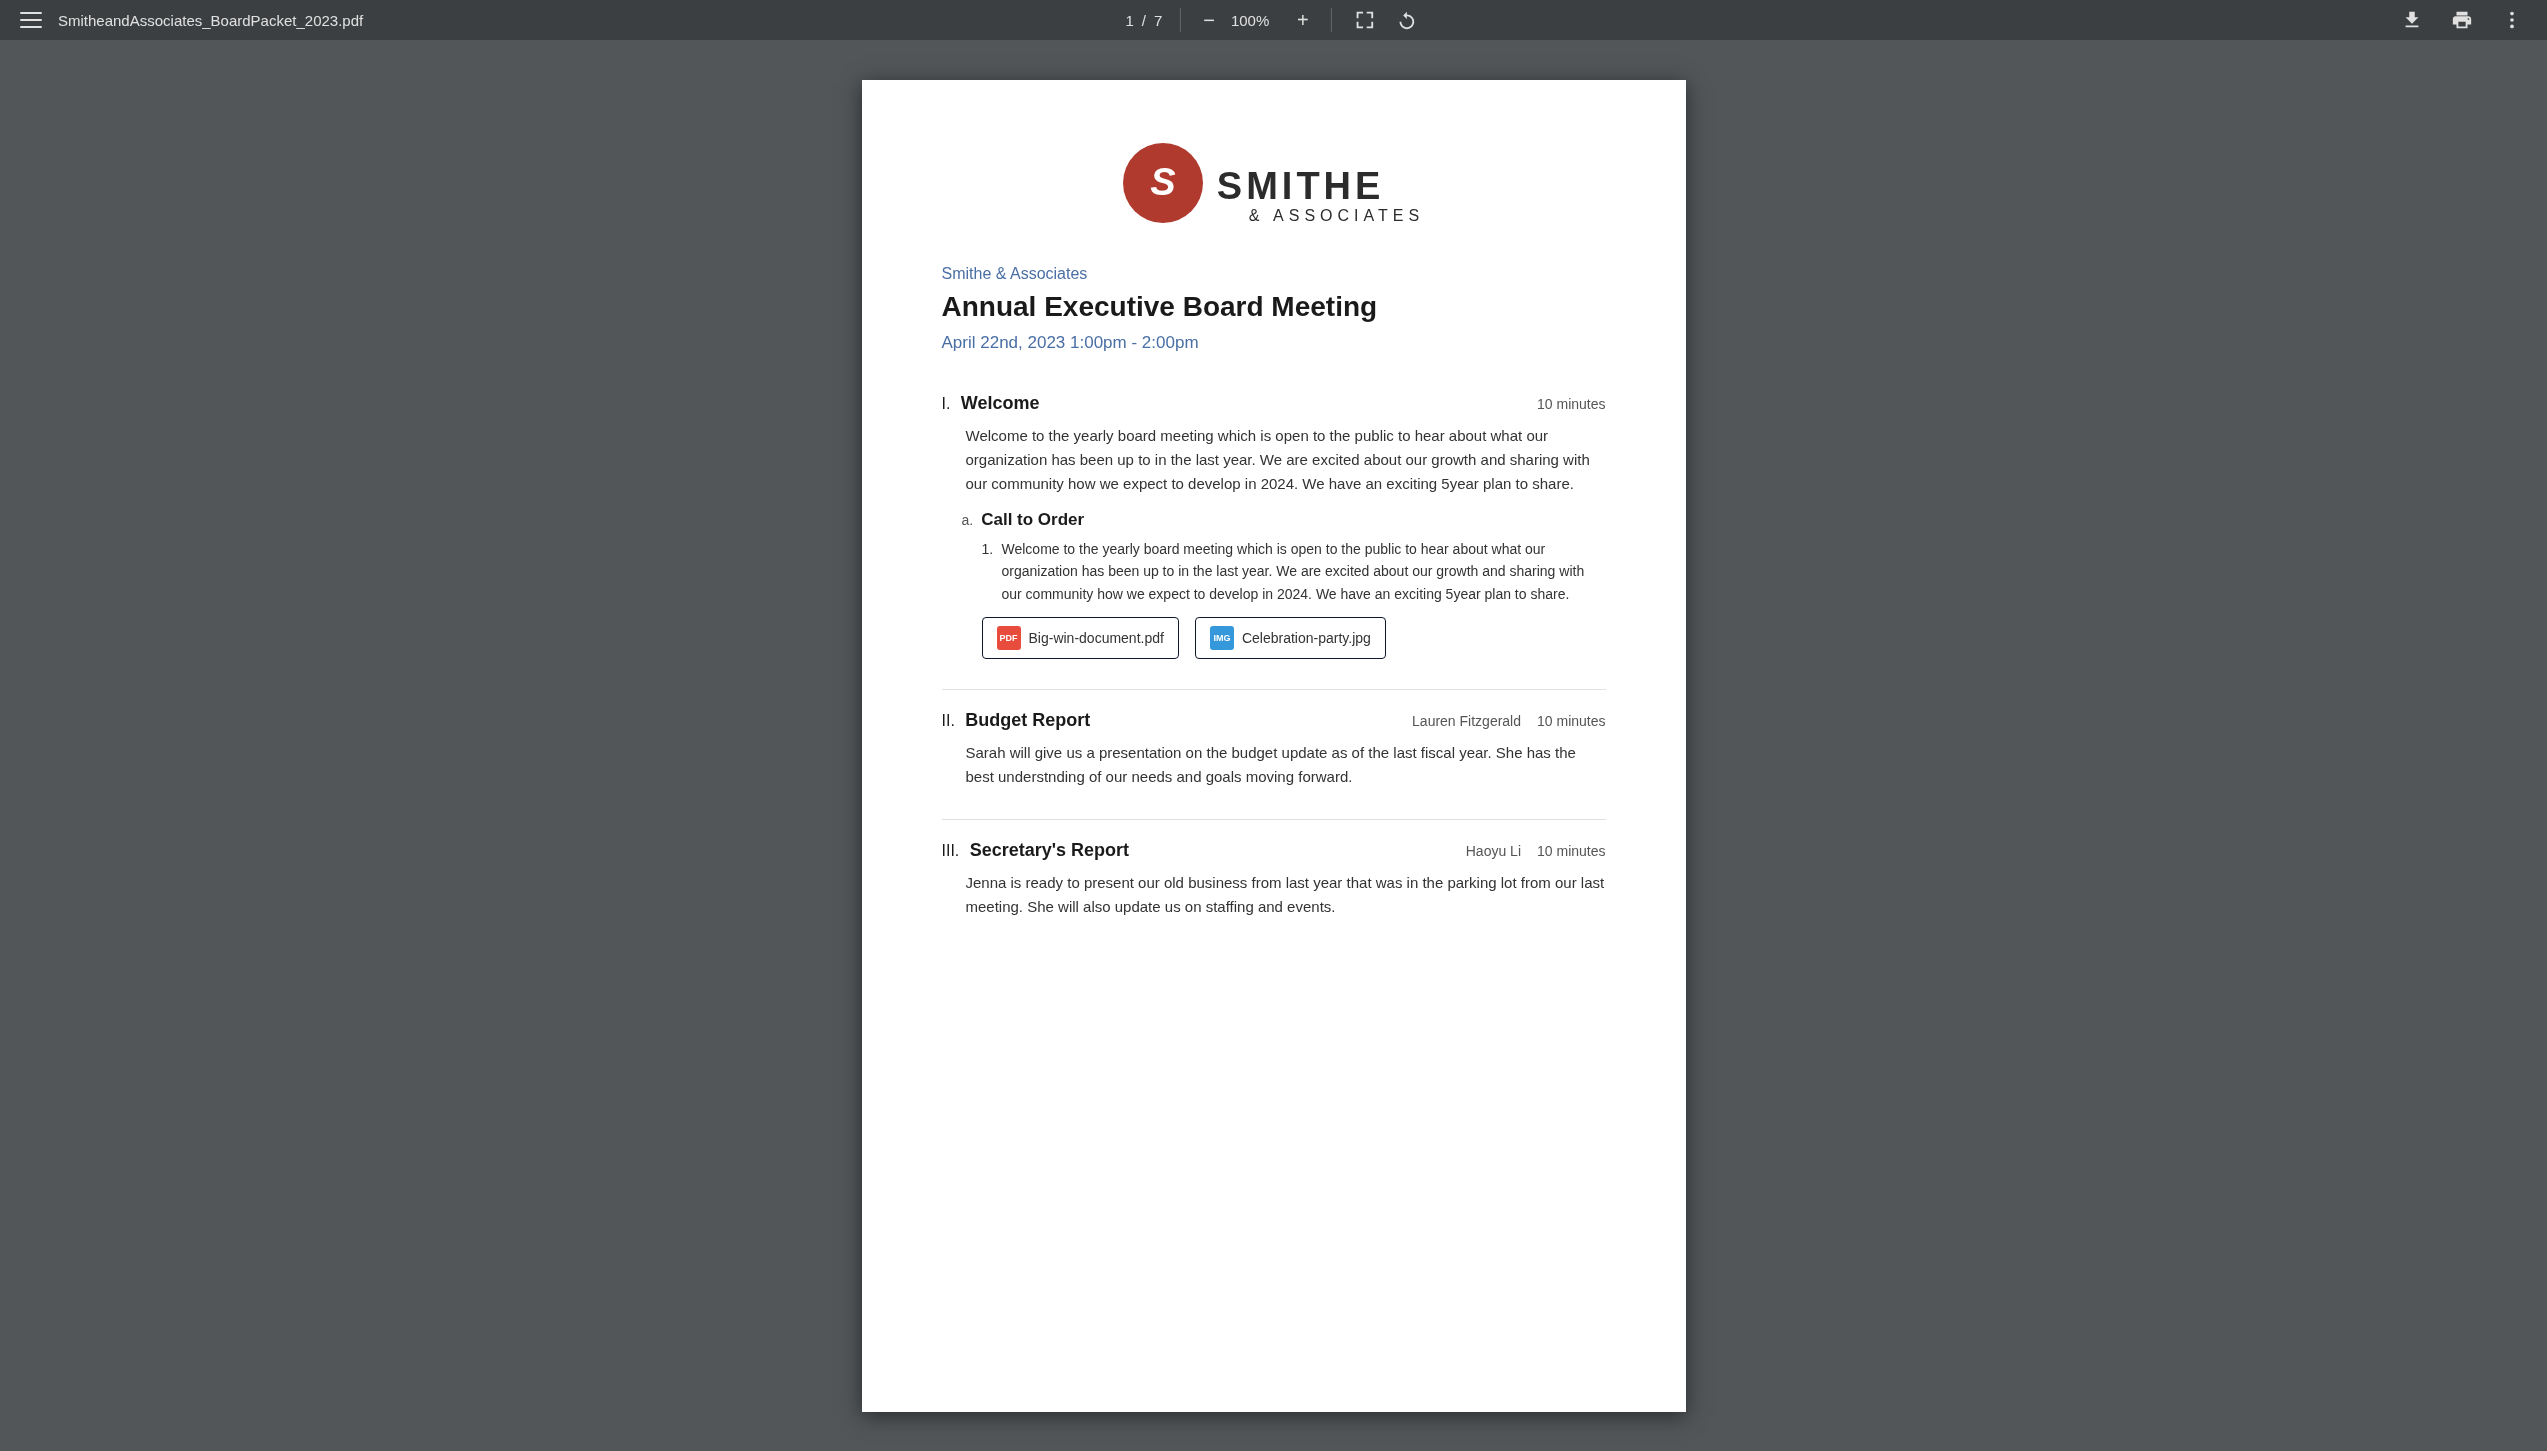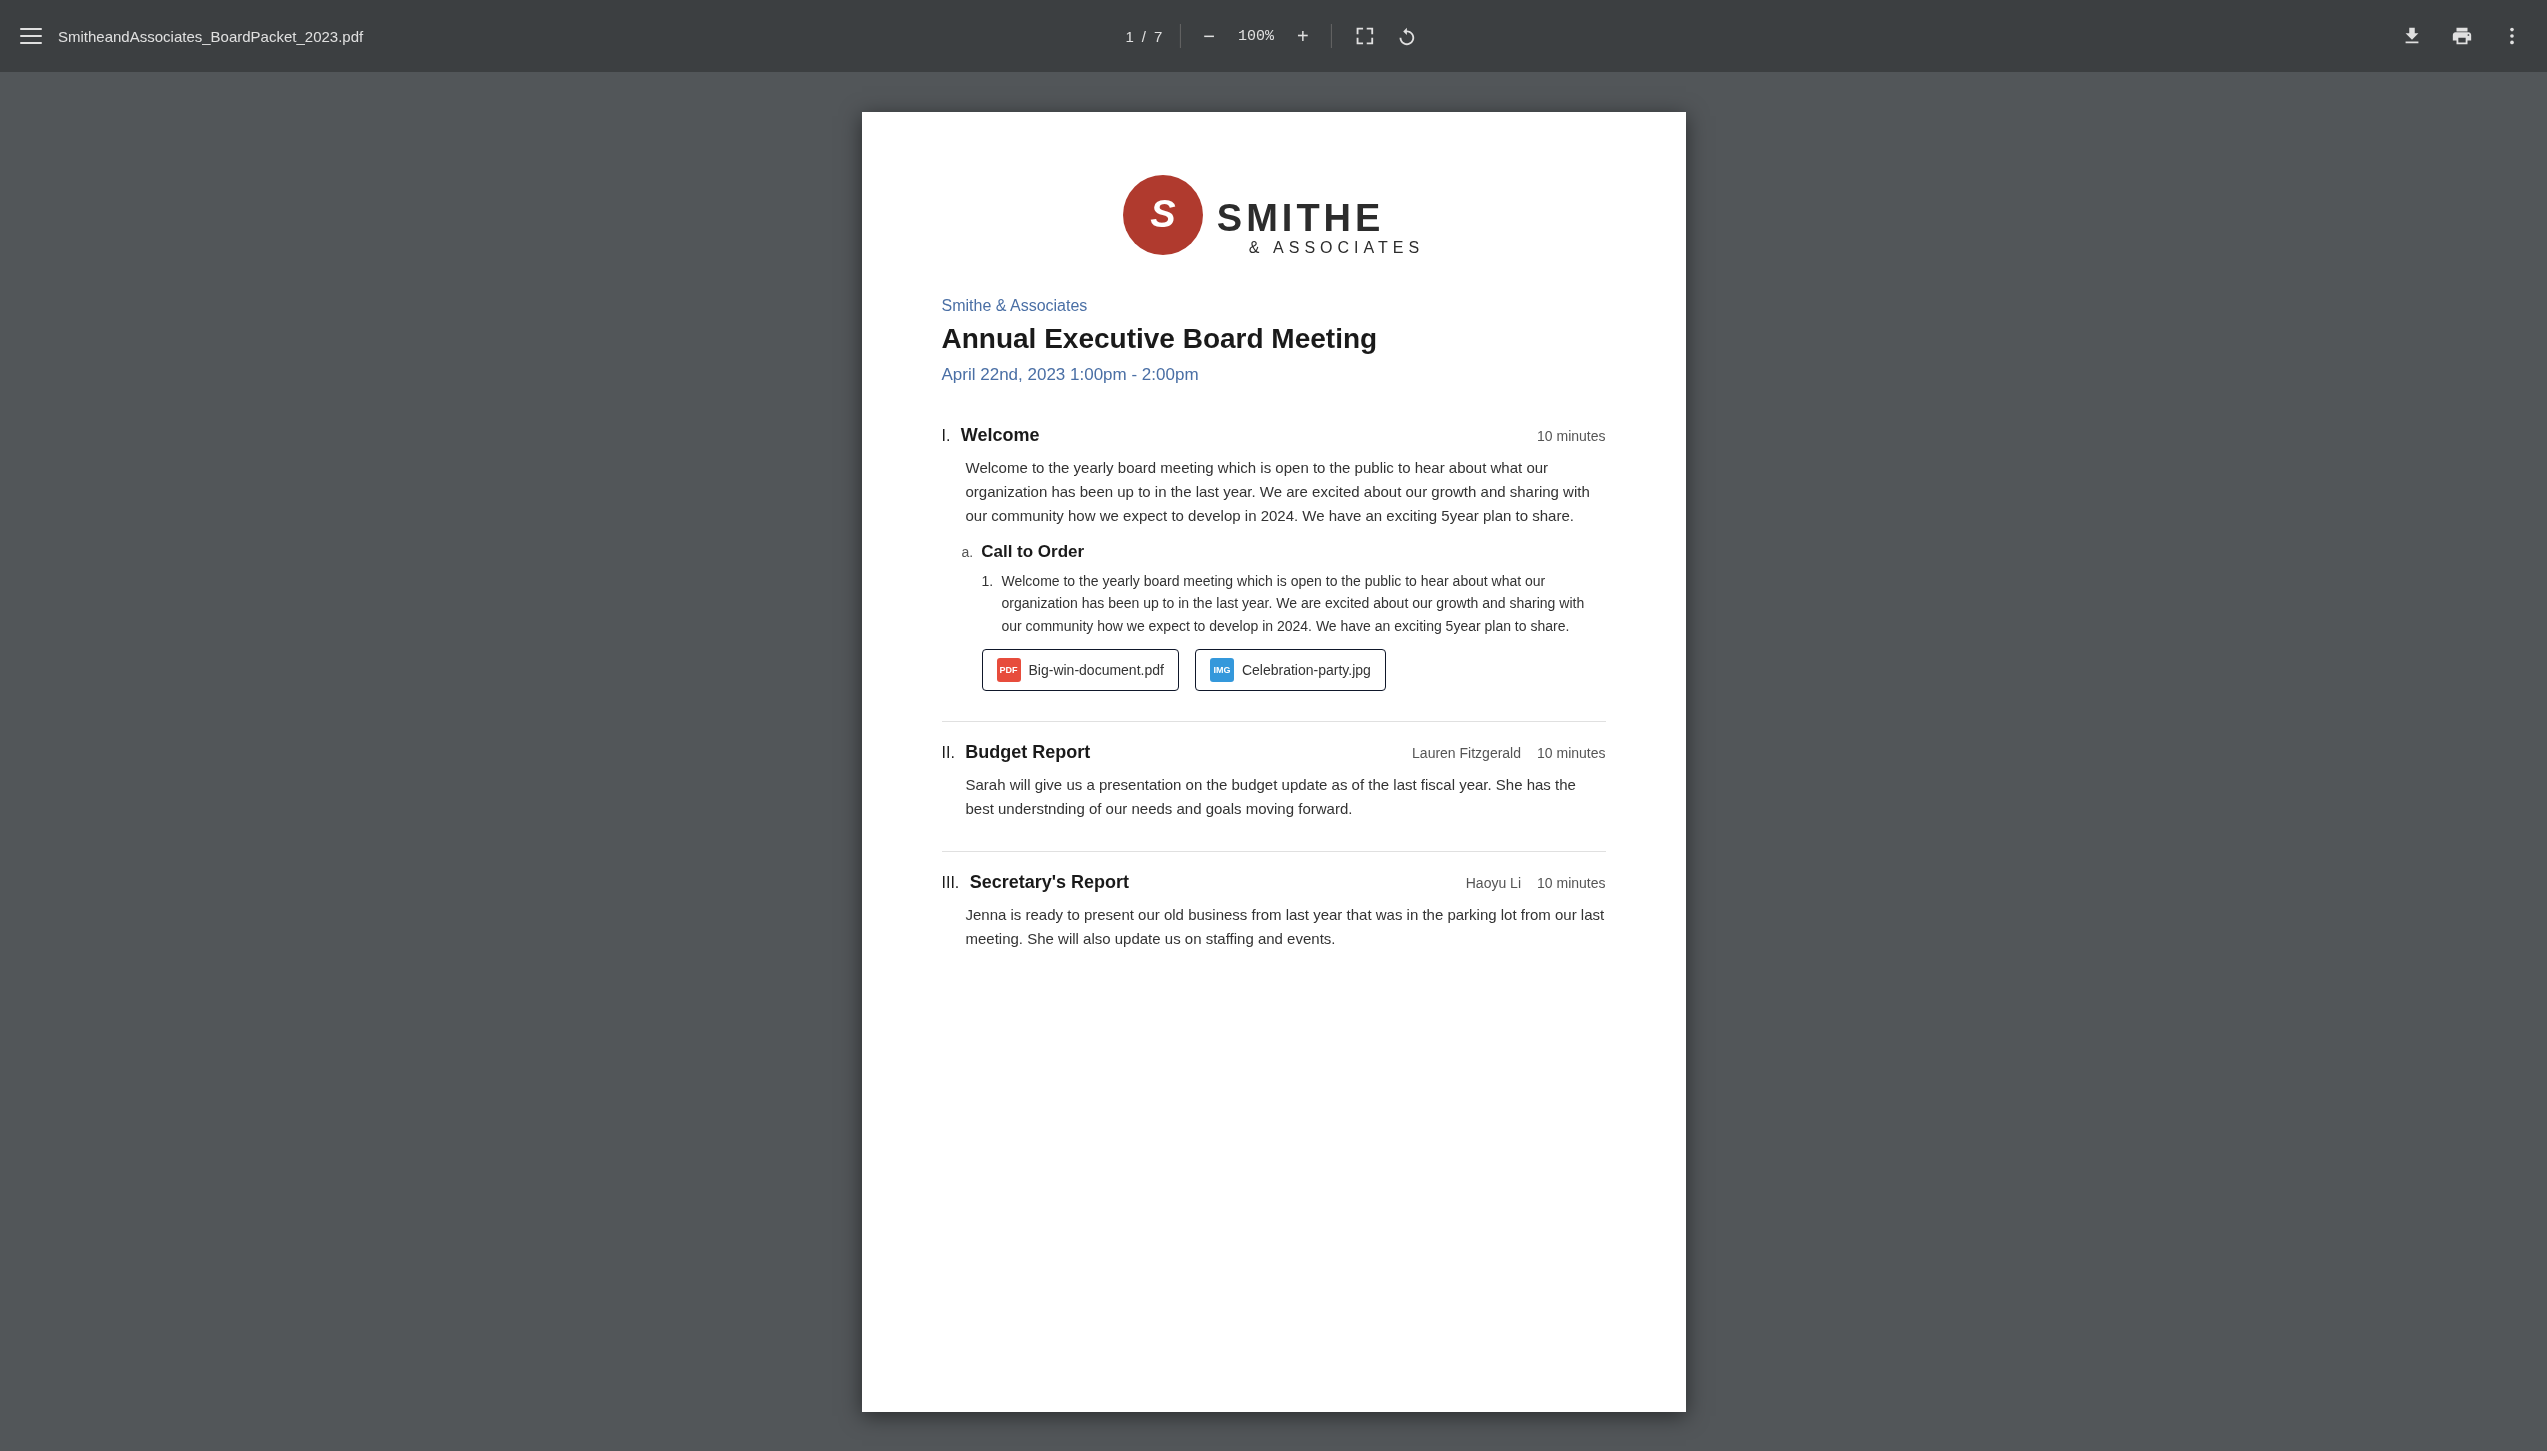--- a/index.html
+++ b/index.html
@@ -9,21 +9,21 @@
       width: 2547px;
       height: 1452px;
       overflow: hidden;
       display: flex;
       flex-direction: column;
     }
 
     
     .toolbar {
       background: #3c3f41;
-      height: 72px;
+      height: 40px;
       display: flex;
       align-items: center;
       justify-content: space-between;
       padding: 0 20px;
       flex-shrink: 0;
       color: #e0e0e0;
     }
     .toolbar-left {
       display: flex;
       align-items: center;
@@ -78,22 +78,21 @@
       color: #e0e0e0;
       font-size: 20px;
       cursor: pointer;
       padding: 4px;
       line-height: 1;
     }
     .zoom-level {
       font-size: 15px;
       color: #e0e0e0;
       min-width: 50px;
-      text-align: center;
-      font-family: Liberation Mono, monospace;
+      text-align: left;
     }
     .toolbar-icon-btn {
       background: none;
       border: none;
       color: #e0e0e0;
       cursor: pointer;
       padding: 4px;
       display: flex;
       align-items: center;
       justify-content: center;

